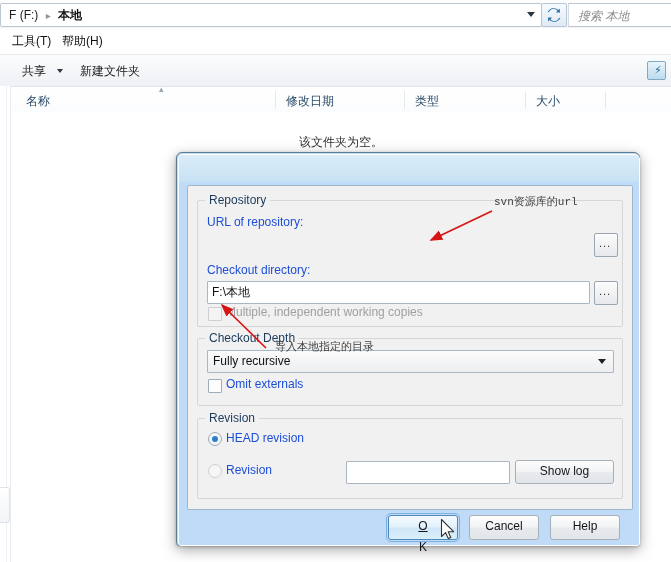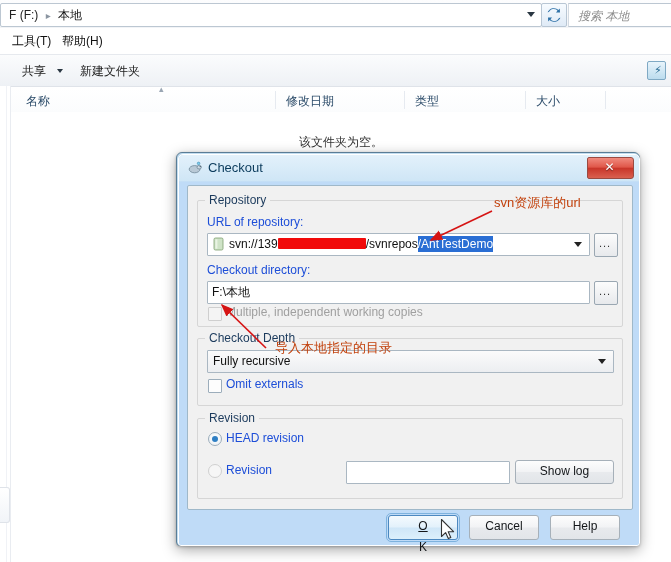--- a/index.html
+++ b/index.html
@@ -16,21 +16,21 @@
 
   
   .addr-row{position:absolute;left:0;top:0;width:671px;height:28px;
             background:linear-gradient(#fdfdfe,#f2f4f7);}
   .addr-box{position:absolute;left:0;top:3px;width:540px;height:22px;
             border:1px solid #bcc7d2;background:#ffffff;border-radius:2px;}
   .crumbs{position:absolute;left:8px;top:3px;height:16px;line-height:16px;
           font-size:12px;color:#20262e;white-space:nowrap;}
   .crumb-drive{color:#222;}
   .crumb-sep{color:#8b95a1;margin:0 4px;font-size:10px;}
-  .crumb-cur{color:#111;}
+  .crumb-cur{color:#111;font-weight:bold;}
   .addr-caret{position:absolute;right:6px;top:8px;width:0;height:0;
               border-left:4px solid transparent;border-right:4px solid transparent;
               border-top:5px solid #2a3742;}
   .refresh-btn{position:absolute;left:541px;top:3px;width:24px;height:22px;
                border:1px solid #b8c6d4;border-radius:2px;
                background:linear-gradient(#f7fbff,#dfeaf6);}
   .refresh-btn svg{position:absolute;left:4px;top:3px;}
   .search-box{position:absolute;left:568px;top:3px;width:103px;height:22px;
               border:1px solid #bcc7d2;border-left:1px solid #d3dae2;background:#fff;}
   .search-ph{position:absolute;left:9px;top:4px;font-size:12px;color:#8c8c8c;
@@ -162,22 +162,22 @@
   .btn-ok{left:209px;top:4px;width:68px;height:23px;line-height:21px;
           border:1px solid #4c88c0;
           background:linear-gradient(#f4fafe 0%,#e3f1fb 48%,#cfe6f7 52%,#dcf0fc 100%);}
   .btn-ok-focus{position:absolute;left:207px;top:2px;width:72px;height:27px;
                 border:1px solid #7db2de;border-radius:5px;}
   .btn-cancel{left:290px;top:4px;width:68px;height:23px;line-height:21px;}
   .btn-help{left:371px;top:4px;width:68px;height:23px;line-height:21px;}
   .mnem{text-decoration:underline;}
 
   
-  .anno{position:absolute;color:#c2410c;font-size:13px;white-space:nowrap;
-        font-family:Liberation Sans, sans-serif;}
+  .anno{position:absolute;color:#404040;font-size:11px;white-space:nowrap;
+        font-family:Liberation Mono, monospace;}
   .anno1{left:494px;top:194px;}
   .anno2{left:275px;top:339px;}
   svg.arrows{position:absolute;left:0;top:0;width:671px;height:562px;pointer-events:none;}
 
   
   .cursor{position:absolute;left:440px;top:518px;width:16px;height:24px;}
 </style>
 </head>
 <body>
 
@@ -236,50 +236,28 @@
   </div>
 
   <div class="filelist">
     <div class="empty-msg">该文件夹为空。</div>
   </div>
 </div>
 
 <div id="dialog">
   <div class="dlg-frame-in">
 
-    <div class="titlebar">
-      <svg class="dlg-icon" viewBox="0 0 16 16">
-        <ellipse cx="7.6" cy="9.2" rx="5.4" ry="3.6" fill="#b9c9d6" stroke="#6f8697" stroke-width="0.8"></ellipse>
-        <ellipse cx="12.2" cy="7.2" rx="2.2" ry="1.8" fill="#cfdbe5" stroke="#6f8697" stroke-width="0.8"></ellipse>
-        <circle cx="13.2" cy="6.6" r="0.7" fill="#39505f"></circle>
-        <circle cx="11.6" cy="3.4" r="1.3" fill="#7fd0f0" stroke="#3d87ad" stroke-width="0.6"></circle>
-      </svg>
-      <div class="dlg-title">Checkout</div>
-      <div class="close-btn">
-        <div class="xg">✕</div>
-      </div>
-    </div>
 
     <div class="dlg-body">
 
       <div class="grp grp-repo">
         <div class="grp-label">Repository</div>
 
         <div class="lbl" style="left:9px;top:14px;">URL of repository:</div>
 
-        <div class="tb" style="left:9px;top:32px;width:381px;">
-          <svg class="repo-icon" viewBox="0 0 14 15">
-            <rect x="2" y="1" width="9" height="12" rx="1.4" fill="#cfe3c7" stroke="#7fa070" stroke-width="0.8"></rect>
-            <rect x="3.4" y="2.3" width="2" height="9.4" fill="#eaf4e4"></rect>
-          </svg>
-          <div class="tb-inner" style="left:21px;">
-            <span>svn://139</span><span class="redact"></span><span>/svnrepos</span><span class="sel-text">/AntTestDemo</span>
-          </div>
-          <div class="combo-caret"></div>
-        </div>
 
         <div class="browse-btn" style="left:396px;top:32px;">
           <span>...</span>
         </div>
 
         <div class="lbl" style="left:9px;top:62px;">Checkout directory:</div>
 
         <div class="tb" style="left:9px;top:80px;width:381px;">
           <div class="tb-inner">F:\本地</div>
         </div>

